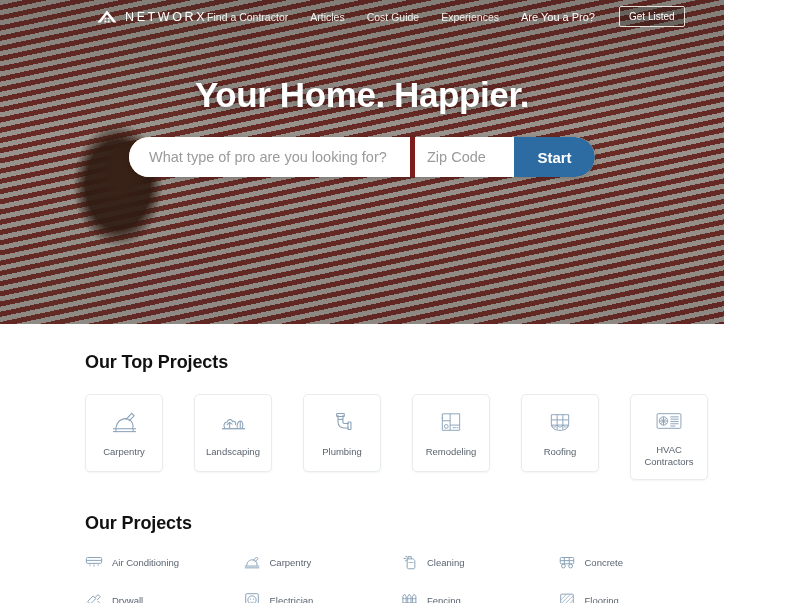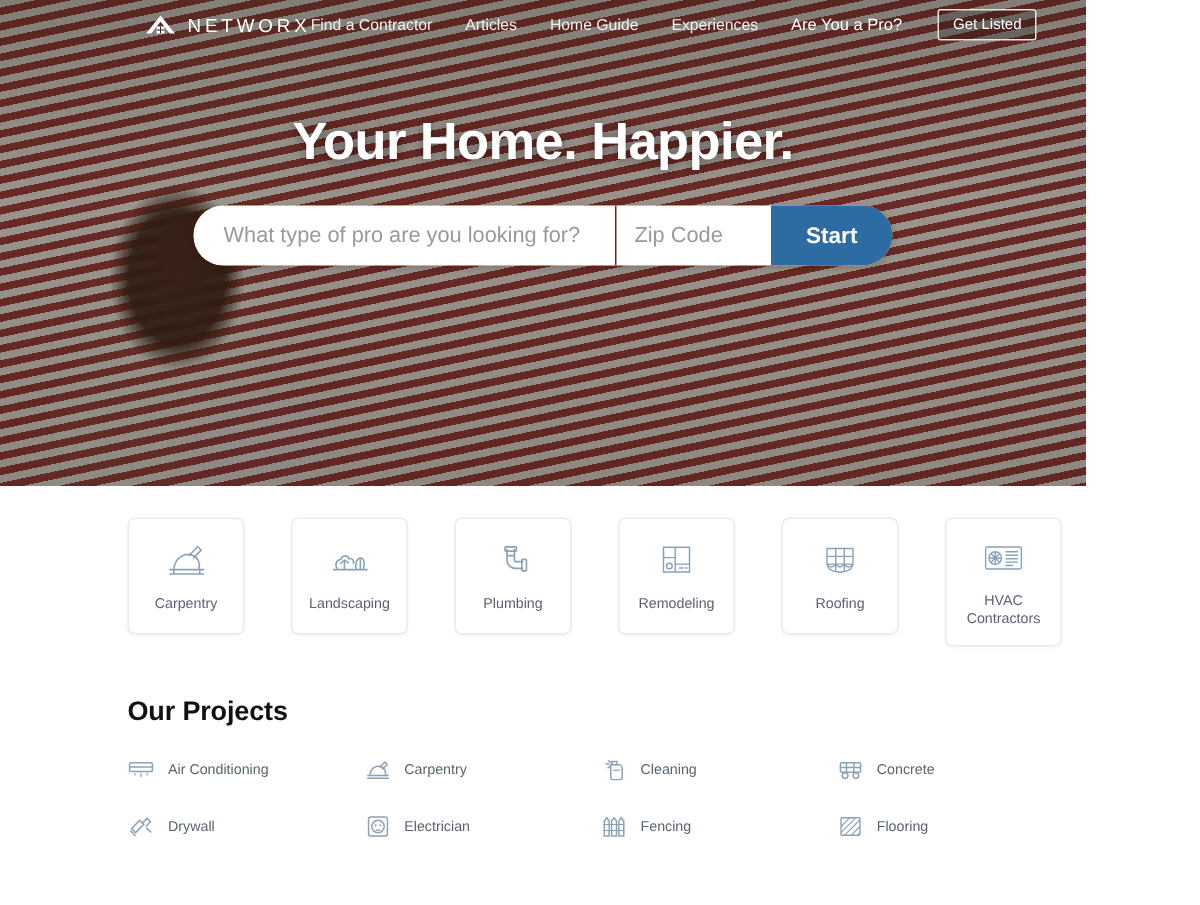--- a/index.html
+++ b/index.html
@@ -134,21 +134,21 @@
     padding: 0 20px;
     font-size: 14.5px;
     font-family: "Liberation Sans", sans-serif;
     color: #3a3a3a;
     background: #ffffff;
   }
   .search-service::placeholder { color: #9a9a9a; }
   .search-zip {
     width: 104px;
     border: none;
-    border-left: 1px solid #7f1d1d;
+    border-left: 5px solid #7f1d1d;
     outline: none;
     padding: 0 12px;
     font-size: 14.5px;
     font-family: "Liberation Sans", sans-serif;
     color: #3a3a3a;
     background: #ffffff;
   }
   .search-zip::placeholder { color: #9a9a9a; }
   .btn-start {
     width: 81px;
@@ -237,39 +237,40 @@
           <line x1="11" y1="8.6" x2="11" y2="13.4" stroke="#2f2b22" stroke-width="0.7"></line>
           <line x1="8.4" y1="11" x2="13.6" y2="11" stroke="#2f2b22" stroke-width="0.7"></line>
         </svg>
       </span>
       <span class="logo-text">NETWORX</span>
     </div>
 
     <div class="nav-links">
       <a class="nav-link">Find a Contractor</a>
       <a class="nav-link">Articles</a>
-      <a class="nav-link">Home Guide</a>
+      <a class="nav-link">Cost Guide</a>
       <a class="nav-link">Experiences</a>
       <a class="nav-link strong">Are You a Pro?</a>
       <button class="btn-listed">Get Listed</button>
     </div>
   </div>
 
   <div class="hero-content">
     <h1 class="hero-title">Your Home. Happier.</h1>
 
     <form class="searchbar">
       <input class="search-service" type="text" placeholder="What type of pro are you looking for?" style="">
       <input class="search-zip" type="text" placeholder="Zip Code" style="">
       <button class="btn-start" type="submit">Start</button>
     </form>
   </div>
 </div>
 
 <div class="section">
+  <h2 class="section-title top-projects-title">Our Top Projects</h2>
 
   <div class="cards">
 
     <div class="card">
       <span class="card-icon">
         <svg viewBox="0 0 30 26" width="29" height="25" fill="none" stroke="#8aa2b8" stroke-width="1.1">
           <path d="M6 19 C7 11.5 13 7.5 19 9.5 C23 11 24.5 15.5 23.5 19"></path>
           <path d="M16.5 10 L22.5 3.5 L25 6 L19.5 11.5"></path>
           <line x1="3" y1="19.5" x2="27" y2="19.5"></line>
           <line x1="3" y1="22.5" x2="27" y2="22.5"></line>

